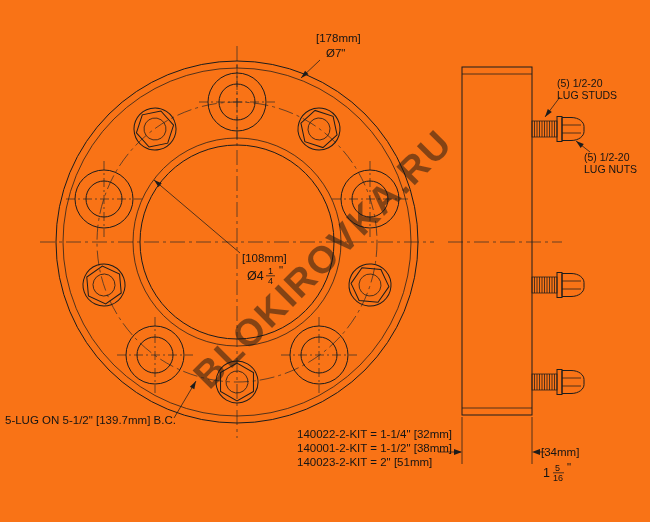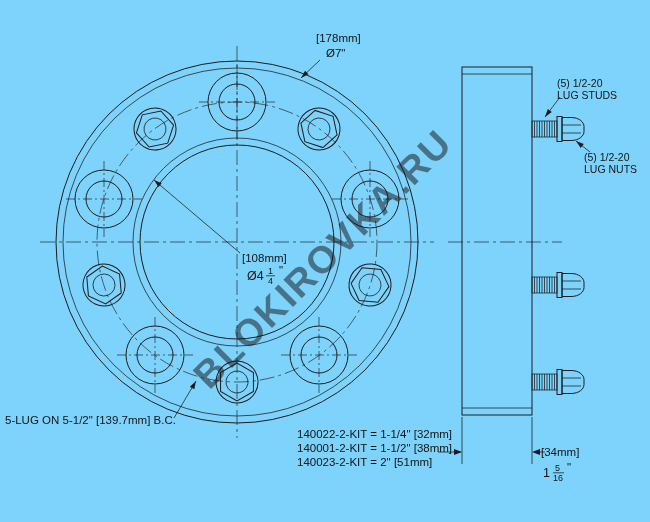--- a/index.html
+++ b/index.html
@@ -1,16 +1,16 @@
 <!DOCTYPE html>
 <html><head>
 <meta charset="utf-8">
 <style>
   html,body{margin:0;padding:0;background:#ffffff;}
-  .canvas{position:relative;width:650px;height:522px;background:#7dd3fc;overflow:hidden;}
+  .canvas{position:relative;width:650px;height:522px;background:#f97316;overflow:hidden;}
   svg{display:block;}
   .ln{stroke:#1c1c1c;stroke-width:1;fill:none;}
   .ln-thin{stroke:#1c1c1c;stroke-width:0.75;fill:none;}
   .cl{stroke:#2a2a2a;stroke-width:0.7;fill:none;stroke-dasharray:15 4 3 4;}
   .cm{stroke:#2a2a2a;stroke-width:0.7;fill:none;stroke-dasharray:9 3 2 3;}
   .arrow{fill:#1c1c1c;stroke:none;}
   text{font-family:"Liberation Sans","DejaVu Sans",sans-serif;fill:#141414;}
   .t12{font-size:12.5px;}
   .t11{font-size:11.5px;}
   .t10{font-size:10.5px;}

